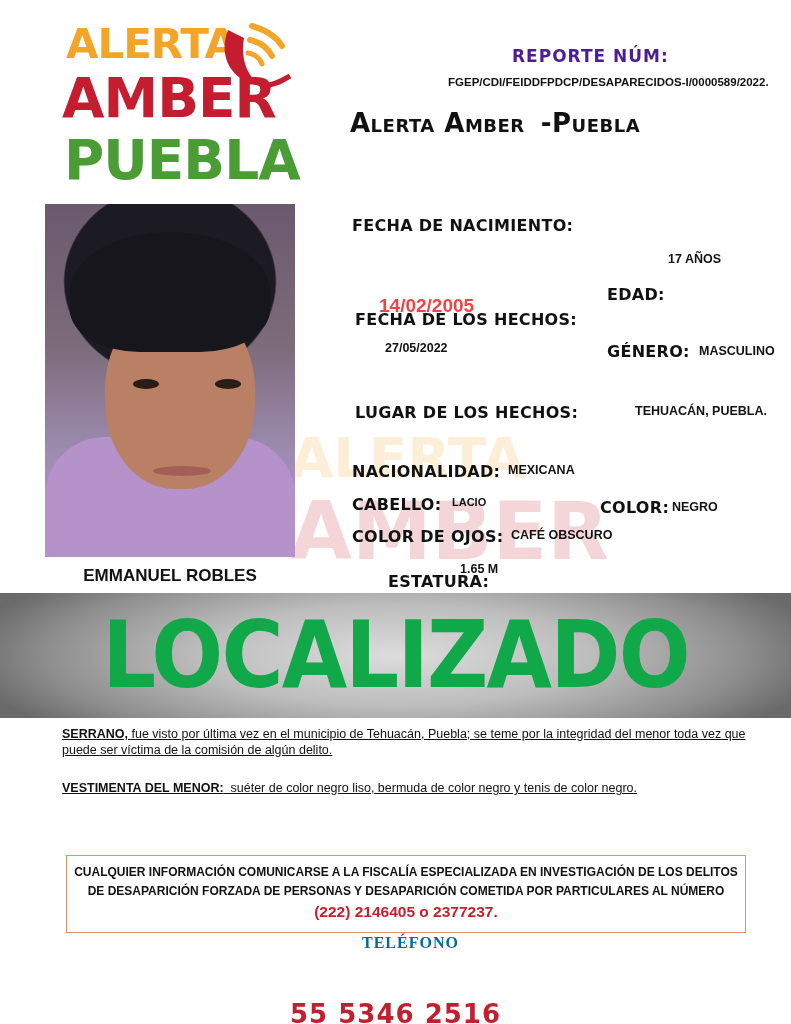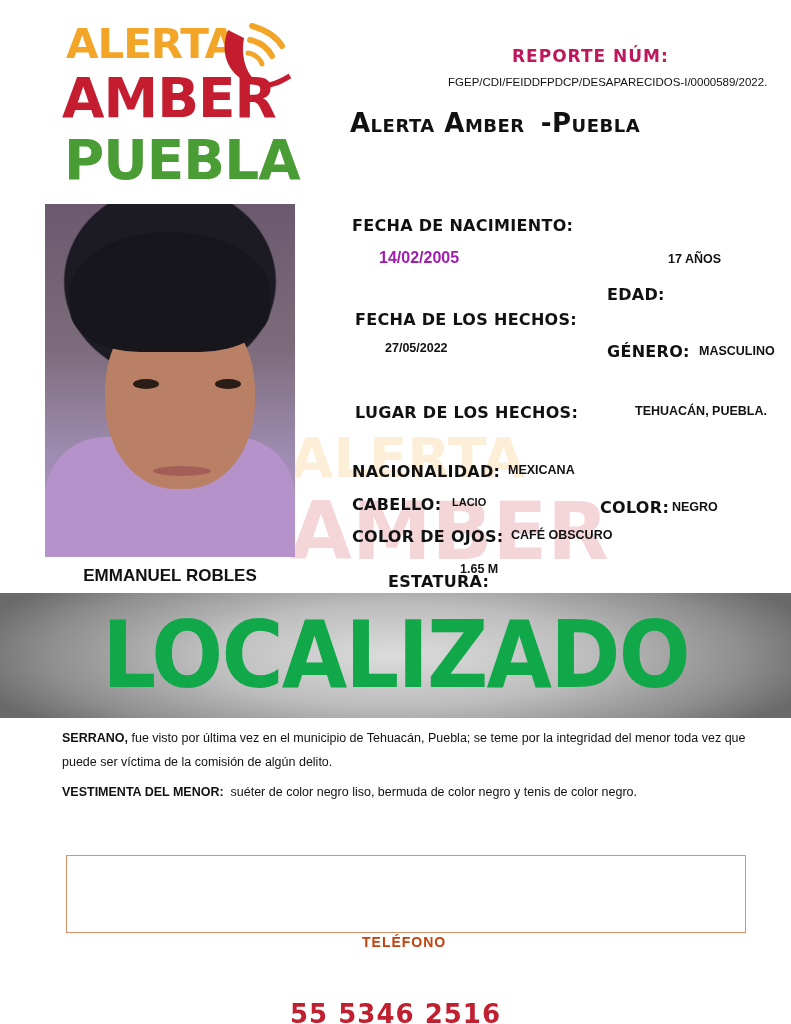--- a/index.html
+++ b/index.html
@@ -13,63 +13,63 @@
     .logo .l1, .logo .l2, .logo .l3 {
       position: absolute; font-family: "DejaVu Sans", sans-serif; font-weight: bold;
       letter-spacing: -1px; line-height: 1; transform-origin: left top;
     }
     .logo .l1 { left: 6px; top: 4px; font-size: 40px; color: #f2a527; transform: scaleX(1.05); }
     .logo .l2 { left: 2px; top: 50px; font-size: 56px; color: #c51d30; transform: scaleX(0.98); }
     .logo .l3 { left: 4px; top: 112px; font-size: 56px; color: #4a9c35; transform: scaleX(0.98); }
     .logo svg { position: absolute; left: 150px; top: 0px; }
 
     
-    .reporte-label { left: 512px; top: 46px; font-size: 17px; font-weight: bold; color: #be185d; letter-spacing: 1px; font-family: "DejaVu Sans", sans-serif; }
-    .reporte-num { left: 420px; top: 76px; font-size: 11.5px; font-weight: normal; color: #111; padding-left: 28px; }
+    .reporte-label { left: 512px; top: 46px; font-size: 17px; font-weight: bold; color: #4c1d95; letter-spacing: 1px; font-family: "DejaVu Sans", sans-serif; }
+    .reporte-num { left: 420px; top: 76px; font-size: 11.5px; font-weight: bold; color: #111; padding-left: 28px; }
     .main-title { left: 350px; top: 108px; font-size: 26px; font-weight: bold; color: #111; font-family: "DejaVu Sans", sans-serif; font-variant: small-caps; letter-spacing: 0.5px; }
     .main-title .suffix { margin-left: 16px; margin-top: 36px; }
 
     
     .photo { left: 45px; top: 204px; width: 250px; height: 353px; overflow: hidden;
       background: radial-gradient(ellipse 45% 38% at 55% 55%, #c08a6e 0%, #a86e55 55%, transparent 56%),
                   radial-gradient(ellipse 70% 45% at 50% 22%, #1c1a22 0%, #1c1a22 60%, transparent 61%),
                   linear-gradient(180deg, #6b5a6e 0%, #7c6b7a 40%, #9d8bb0 70%, #b79bd0 100%); }
     .photo .shirt { position: absolute; left: 0; bottom: 0; width: 250px; height: 120px; background: #b592c9; border-radius: 60px 60px 0 0; }
     .photo .face { position: absolute; left: 60px; top: 95px; width: 150px; height: 190px; background: #b98066; border-radius: 48% 48% 46% 46%; }
     .photo .hair { position: absolute; left: 25px; top: 28px; width: 200px; height: 120px; background: #17161c; border-radius: 50% 50% 35% 35%; }
     .photo .eye { position: absolute; width: 26px; height: 10px; background: #2a1c16; border-radius: 50%; top: 175px; }
     .photo .mouth { position: absolute; left: 108px; top: 262px; width: 58px; height: 10px; background: #a45e58; border-radius: 50%; }
     .photo-caption { left: 45px; top: 566px; width: 250px; text-align: center; font-size: 17px; font-weight: bold; color: #111; }
 
     
     .lbl { font-family: "DejaVu Sans", sans-serif; font-weight: bold; font-size: 16px; color: #111; letter-spacing: 0.3px; }
     .val { font-size: 12.5px; font-weight: bold; color: #111; }
-    .val-red { font-size: 16px; font-weight: bold; color: #a21caf; }
+    .val-red { font-size: 19px; font-weight: bold; color: #ef4444; margin-top: 46px; }
 
     
     .watermark { left: 290px; top: 425px; width: 260px; height: 175px; opacity: 0.18; pointer-events: none; }
     .watermark .w1 { position: absolute; left: 0; top: 0; font-family: "DejaVu Sans", sans-serif; font-weight: bold; font-size: 56px; color: #f2a527; }
     .watermark .w2 { position: absolute; left: 0; top: 60px; font-family: "DejaVu Sans", sans-serif; font-weight: bold; font-size: 80px; color: #c51d30; }
 
     
     .banner { left: 0; top: 593px; width: 791px; height: 125px;
       background: radial-gradient(ellipse 55% 90% at 50% 50%, #dcdcdc 0%, #bdbdbd 45%, #8e8e8e 80%, #6a6a6a 100%); }
     .banner-text { position: absolute; left: 0; top: 12px; width: 100%; text-align: center;
       font-family: "DejaVu Sans", sans-serif; font-weight: bold; font-size: 92px; color: #11a84a; letter-spacing: -2px; transform: scaleX(0.92); transform-origin: center; line-height: 1.1; }
 
     
-    .narr { left: 62px; width: 690px; font-size: 12.5px; line-height: 24px; color: #111; }
+    .narr { left: 62px; width: 690px; font-size: 12.5px; line-height: 16px; color: #111; text-decoration: underline; }
     .narr b { font-weight: bold; }
 
     
     .contact-box { left: 66px; top: 855px; width: 680px; height: 78px; border: 1.5px solid #e0916a; text-align: center; padding-top: 7px; }
     .contact-box .line { font-size: 12px; font-weight: bold; color: #111; line-height: 19px; }
     .contact-box .phones { font-size: 15.5px; font-weight: bold; color: #c8202b; line-height: 22px; }
 
-    .tel-label { left: 362px; top: 934px; font-family: Liberation Sans, sans-serif; font-weight: bold; font-size: 14px; color: #c2410c; letter-spacing: 1px; }
+    .tel-label { left: 362px; top: 934px; font-family: Liberation Serif, serif; font-weight: bold; font-size: 16px; color: #0369a1; letter-spacing: 1px; }
     .tel-number { left: 290px; top: 951px; font-family: "DejaVu Sans", sans-serif; font-weight: bold; font-size: 26px; color: #c0202f; letter-spacing: 1px; margin-top: 48px; }
   </style>
 </head>
 <body>
 
 <div class="abs logo">
   <span class="l1">ALERTA</span>
   <span class="l2">AMBER</span>
   <span class="l3">PUEBLA</span>
   <svg width="90" height="80" viewBox="0 0 90 80">
@@ -137,16 +137,19 @@
 </div>
 
 <div class="abs narr" style="top:726px;">
   <b>SERRANO,</b><span> fue visto por última vez en el municipio de Tehuacán, Puebla; se teme por la integridad del menor toda vez que puede ser víctima de la comisión de algún delito.</span>
 </div>
 <div class="abs narr" style="top:780px;">
   <b>VESTIMENTA DEL MENOR:</b><span style="white-space:pre;">  suéter de color negro liso, bermuda de color negro y tenis de color negro.</span>
 </div>
 
 <div class="abs contact-box">
+  <div class="line">CUALQUIER INFORMACIÓN COMUNICARSE A LA FISCALÍA ESPECIALIZADA EN INVESTIGACIÓN DE LOS DELITOS</div>
+  <div class="line">DE DESAPARICIÓN FORZADA DE PERSONAS Y DESAPARICIÓN COMETIDA POR PARTICULARES AL NÚMERO</div>
+  <div class="phones">(222) 2146405 o 2377237.</div>
 </div>
 
 <div class="abs tel-label">TELÉFONO</div>
 <div class="abs tel-number">55 5346 2516</div>
 
 </body></html>

